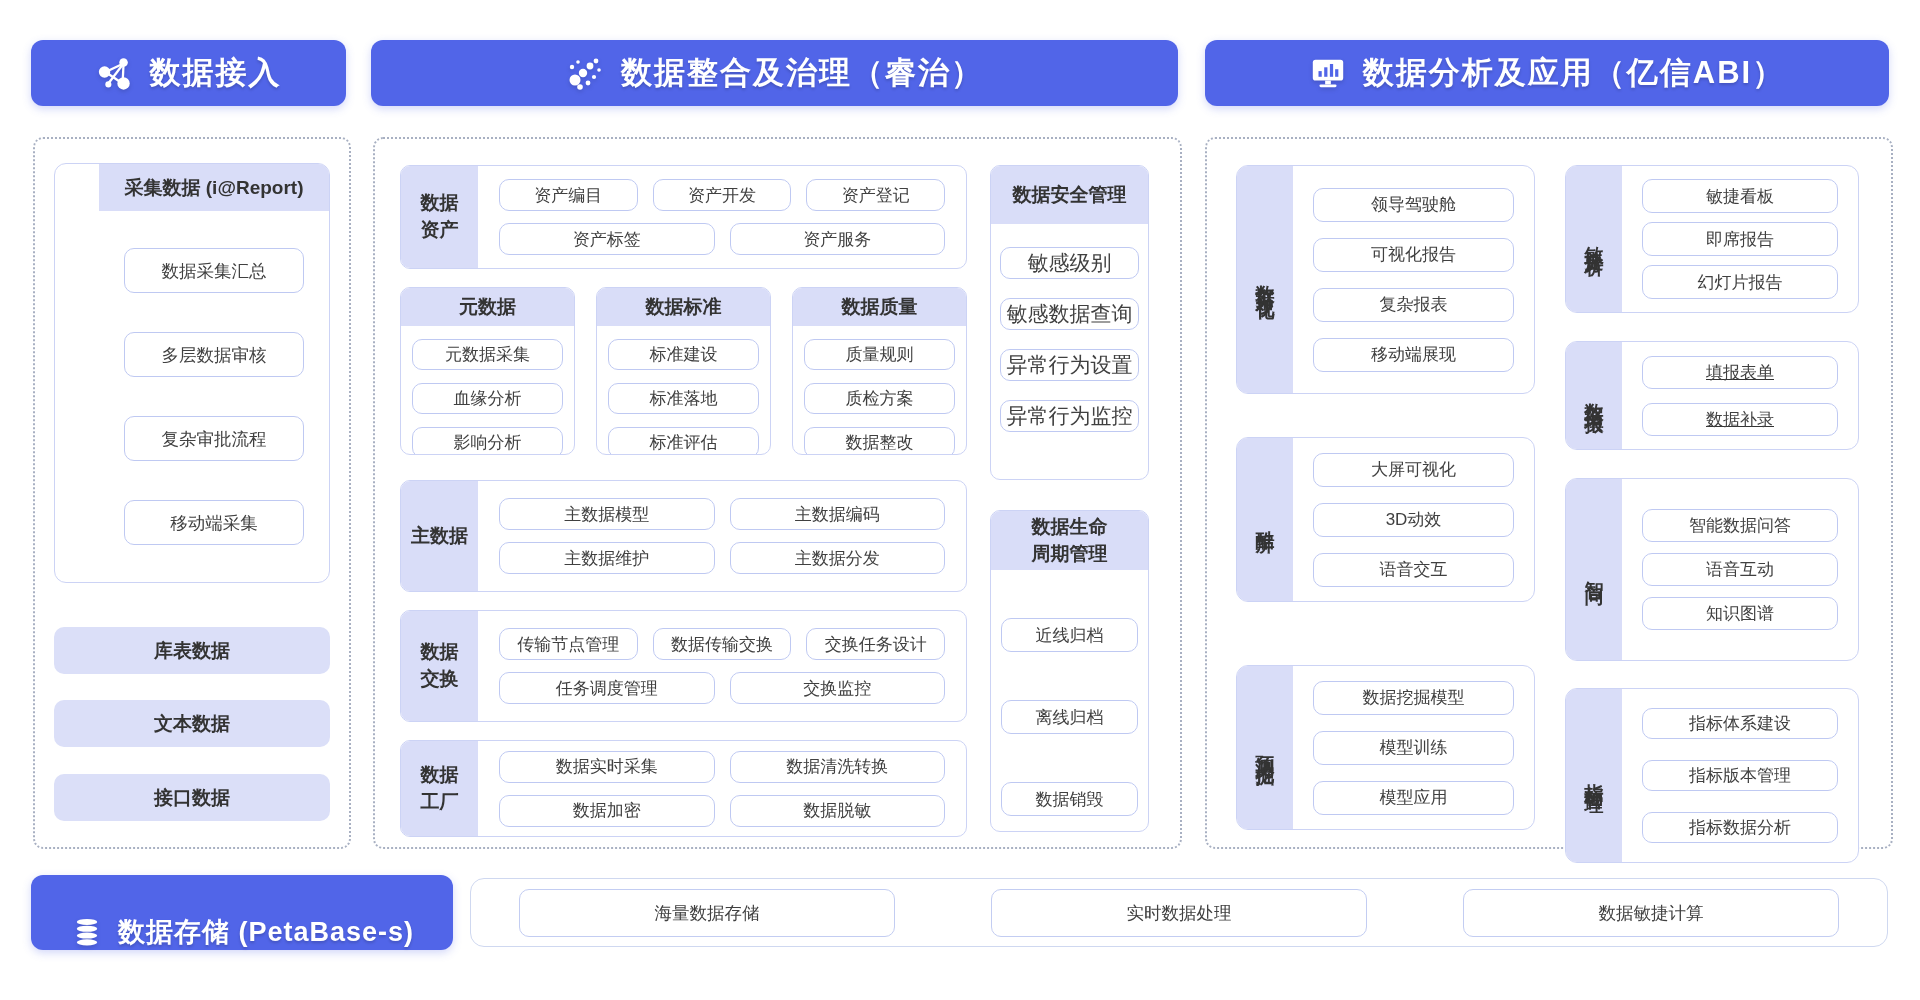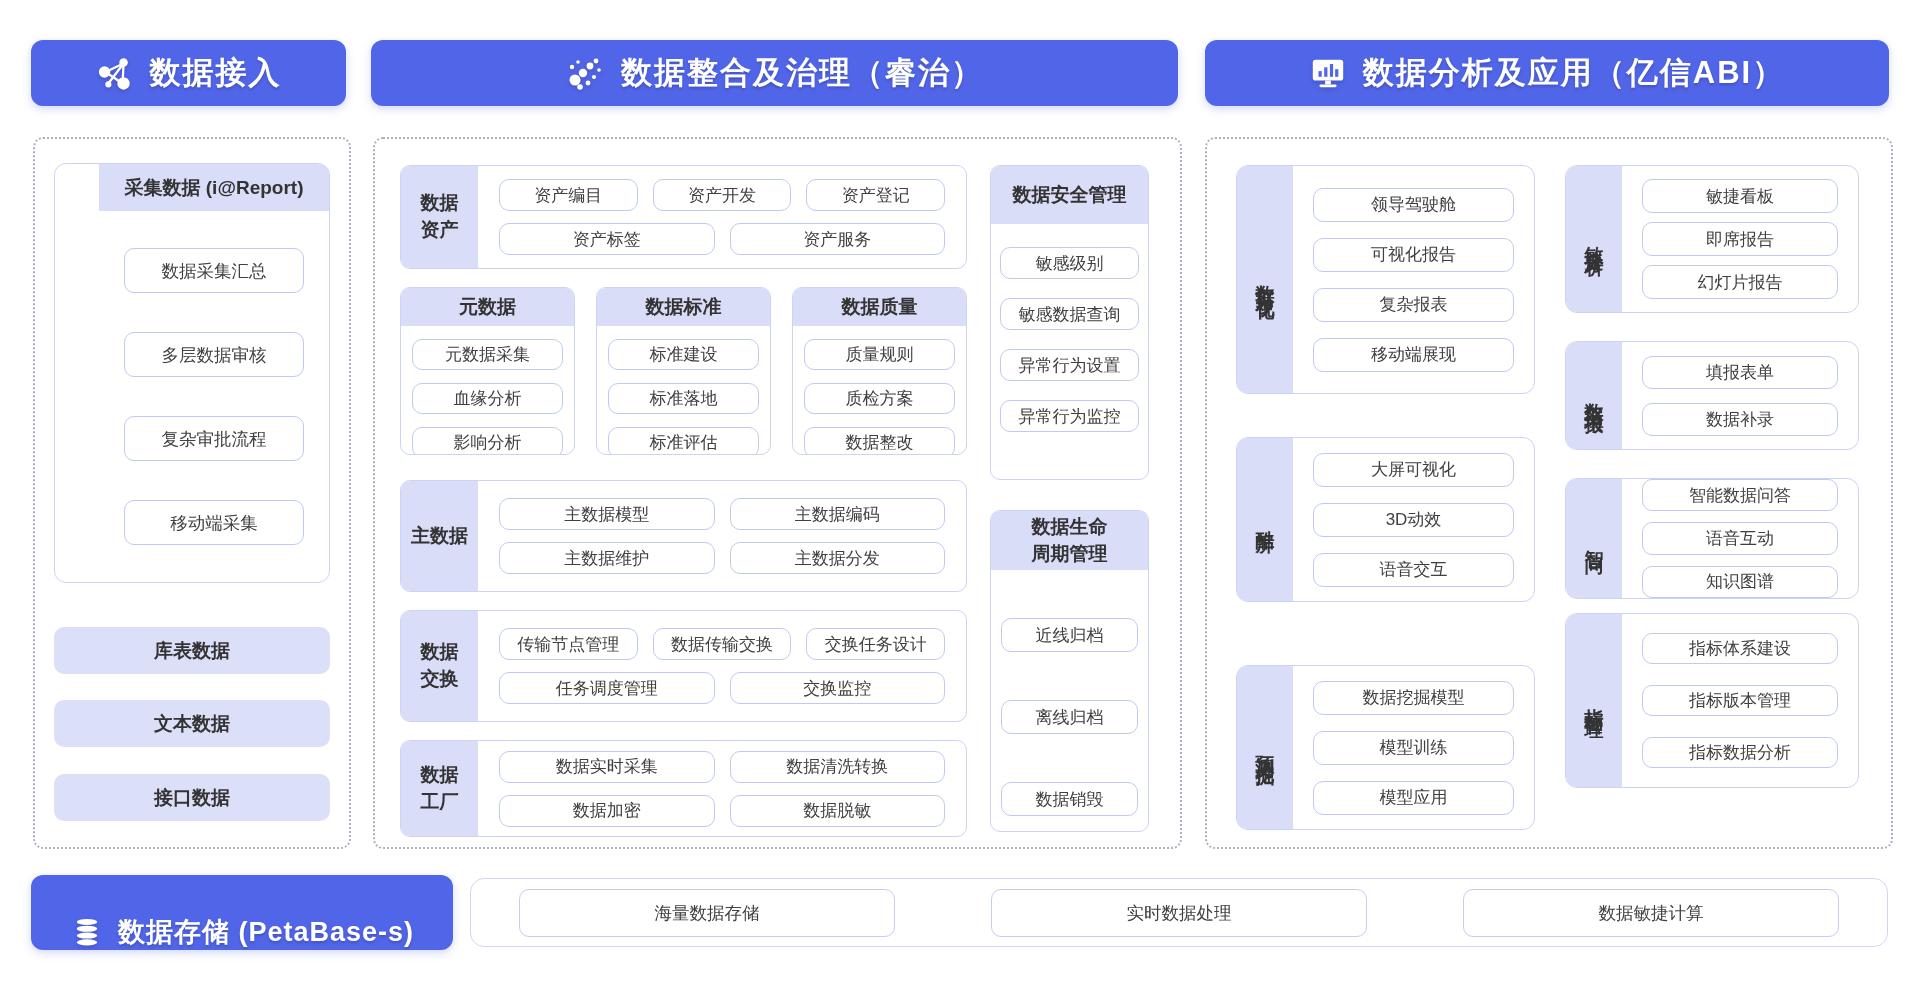--- a/index.html
+++ b/index.html
@@ -56,41 +56,41 @@
   .sgroup-body{display:flex;flex-direction:column;gap:13px;padding:13px 11px;}
   .sgroup-body .chip{height:31px;}
 
   .gov-right{position:absolute;left:615px;top:26px;width:159px;}
   .vcard{border:1.5px solid #ccd3f5;border-radius:10px;background:#fff;box-sizing:border-box;overflow:hidden;}
   .vcard-hdr{background:#d9ddf8;display:flex;align-items:center;justify-content:center;text-align:center;
     font-size:19px;font-weight:600;color:#333;white-space:pre-line;line-height:1.4;}
   #sec-card{height:315px;margin-bottom:30px;}
   #sec-card .vcard-hdr{height:58px;}
   #sec-card .vcard-body{display:flex;flex-direction:column;padding:23px 9px;gap:19px;}
-  #sec-card .chip{height:32px;font-size:17px;}
+  #sec-card .chip{height:32px;font-size:21px;}
   #life-card{height:322px;}
   #life-card .vcard-hdr{height:59px;}
   #life-card .vcard-body{display:flex;flex-direction:column;padding:16px 10px;gap:16px;}
   #life-card .chip{height:34px;margin-top:32px;}
   .chip.tall{height:58px !important;white-space:pre-line;text-align:center;line-height:1.3;}
 
   
   .ana-left{position:absolute;left:29px;top:26px;width:299px;display:flex;flex-direction:column;}
   .ana-right{position:absolute;left:358px;top:26px;width:294px;display:flex;flex-direction:column;}
   .vgroup{display:flex;border:1.5px solid #ccd3f5;border-radius:12px;background:#fff;box-sizing:border-box;overflow:hidden;}
   .vgroup-label{width:56px;flex:none;background:#d9ddf8;display:flex;align-items:center;justify-content:center;
     font-size:19px;font-weight:600;color:#333;writing-mode:vertical-lr;letter-spacing:4px;}
   .vgroup-content{flex:1;display:flex;flex-direction:column;justify-content:center;padding:0 20px;}
   .vgroup .chip{height:34px;}
   #g-visual{height:229px;margin-bottom:43px;} #g-visual .vgroup-content{gap:16px;}
   #g-cool{height:165px;margin-bottom:63px;}   #g-cool .vgroup-content{gap:16px;}
   #g-mining{height:165px;}                    #g-mining .vgroup-content{gap:16px;}
   #g-agile{height:148px;margin-bottom:28px;justify-content:center;}  #g-agile .vgroup-content{gap:9px;}
-  #g-fill{height:109px;margin-bottom:28px;}   #g-fill .vgroup-content{gap:14px;} #g-fill .chip{height:33px;}
-  #g-zhiwen{height:121px;margin-bottom:14px;} #g-zhiwen .vgroup-content{gap:11px;} #g-zhiwen .chip{height:33px;}
+  #g-fill{height:109px;margin-bottom:28px;}   #g-fill .vgroup-content{gap:14px;text-decoration:underline;} #g-fill .chip{height:33px;}
+  #g-zhiwen{height:183px;margin-bottom:27px;} #g-zhiwen .vgroup-content{gap:11px;} #g-zhiwen .chip{height:33px;}
   #g-indicator{height:175px;}                 #g-indicator .vgroup-content{gap:21px;} #g-indicator .chip{height:31px;}
 
   
   .storage-btn{position:absolute;left:31px;top:875px;width:422px;height:75px;background:#5165e8;
     border-radius:12px;color:#fff;display:flex;align-items:flex-end;justify-content:center;gap:14px;
     font-size:27px;font-weight:700;letter-spacing:1px;text-shadow:0 2px 3px rgba(0,0,0,0.18);
     box-shadow:0 3px 8px rgba(81,101,232,0.25);}
   .storage-box{position:absolute;left:470px;top:878px;width:1418px;height:69px;border:1.5px solid #cfd8f0;
     border-radius:14px;box-sizing:border-box;display:flex;align-items:center;justify-content:space-between;
     padding:0 48px;}

